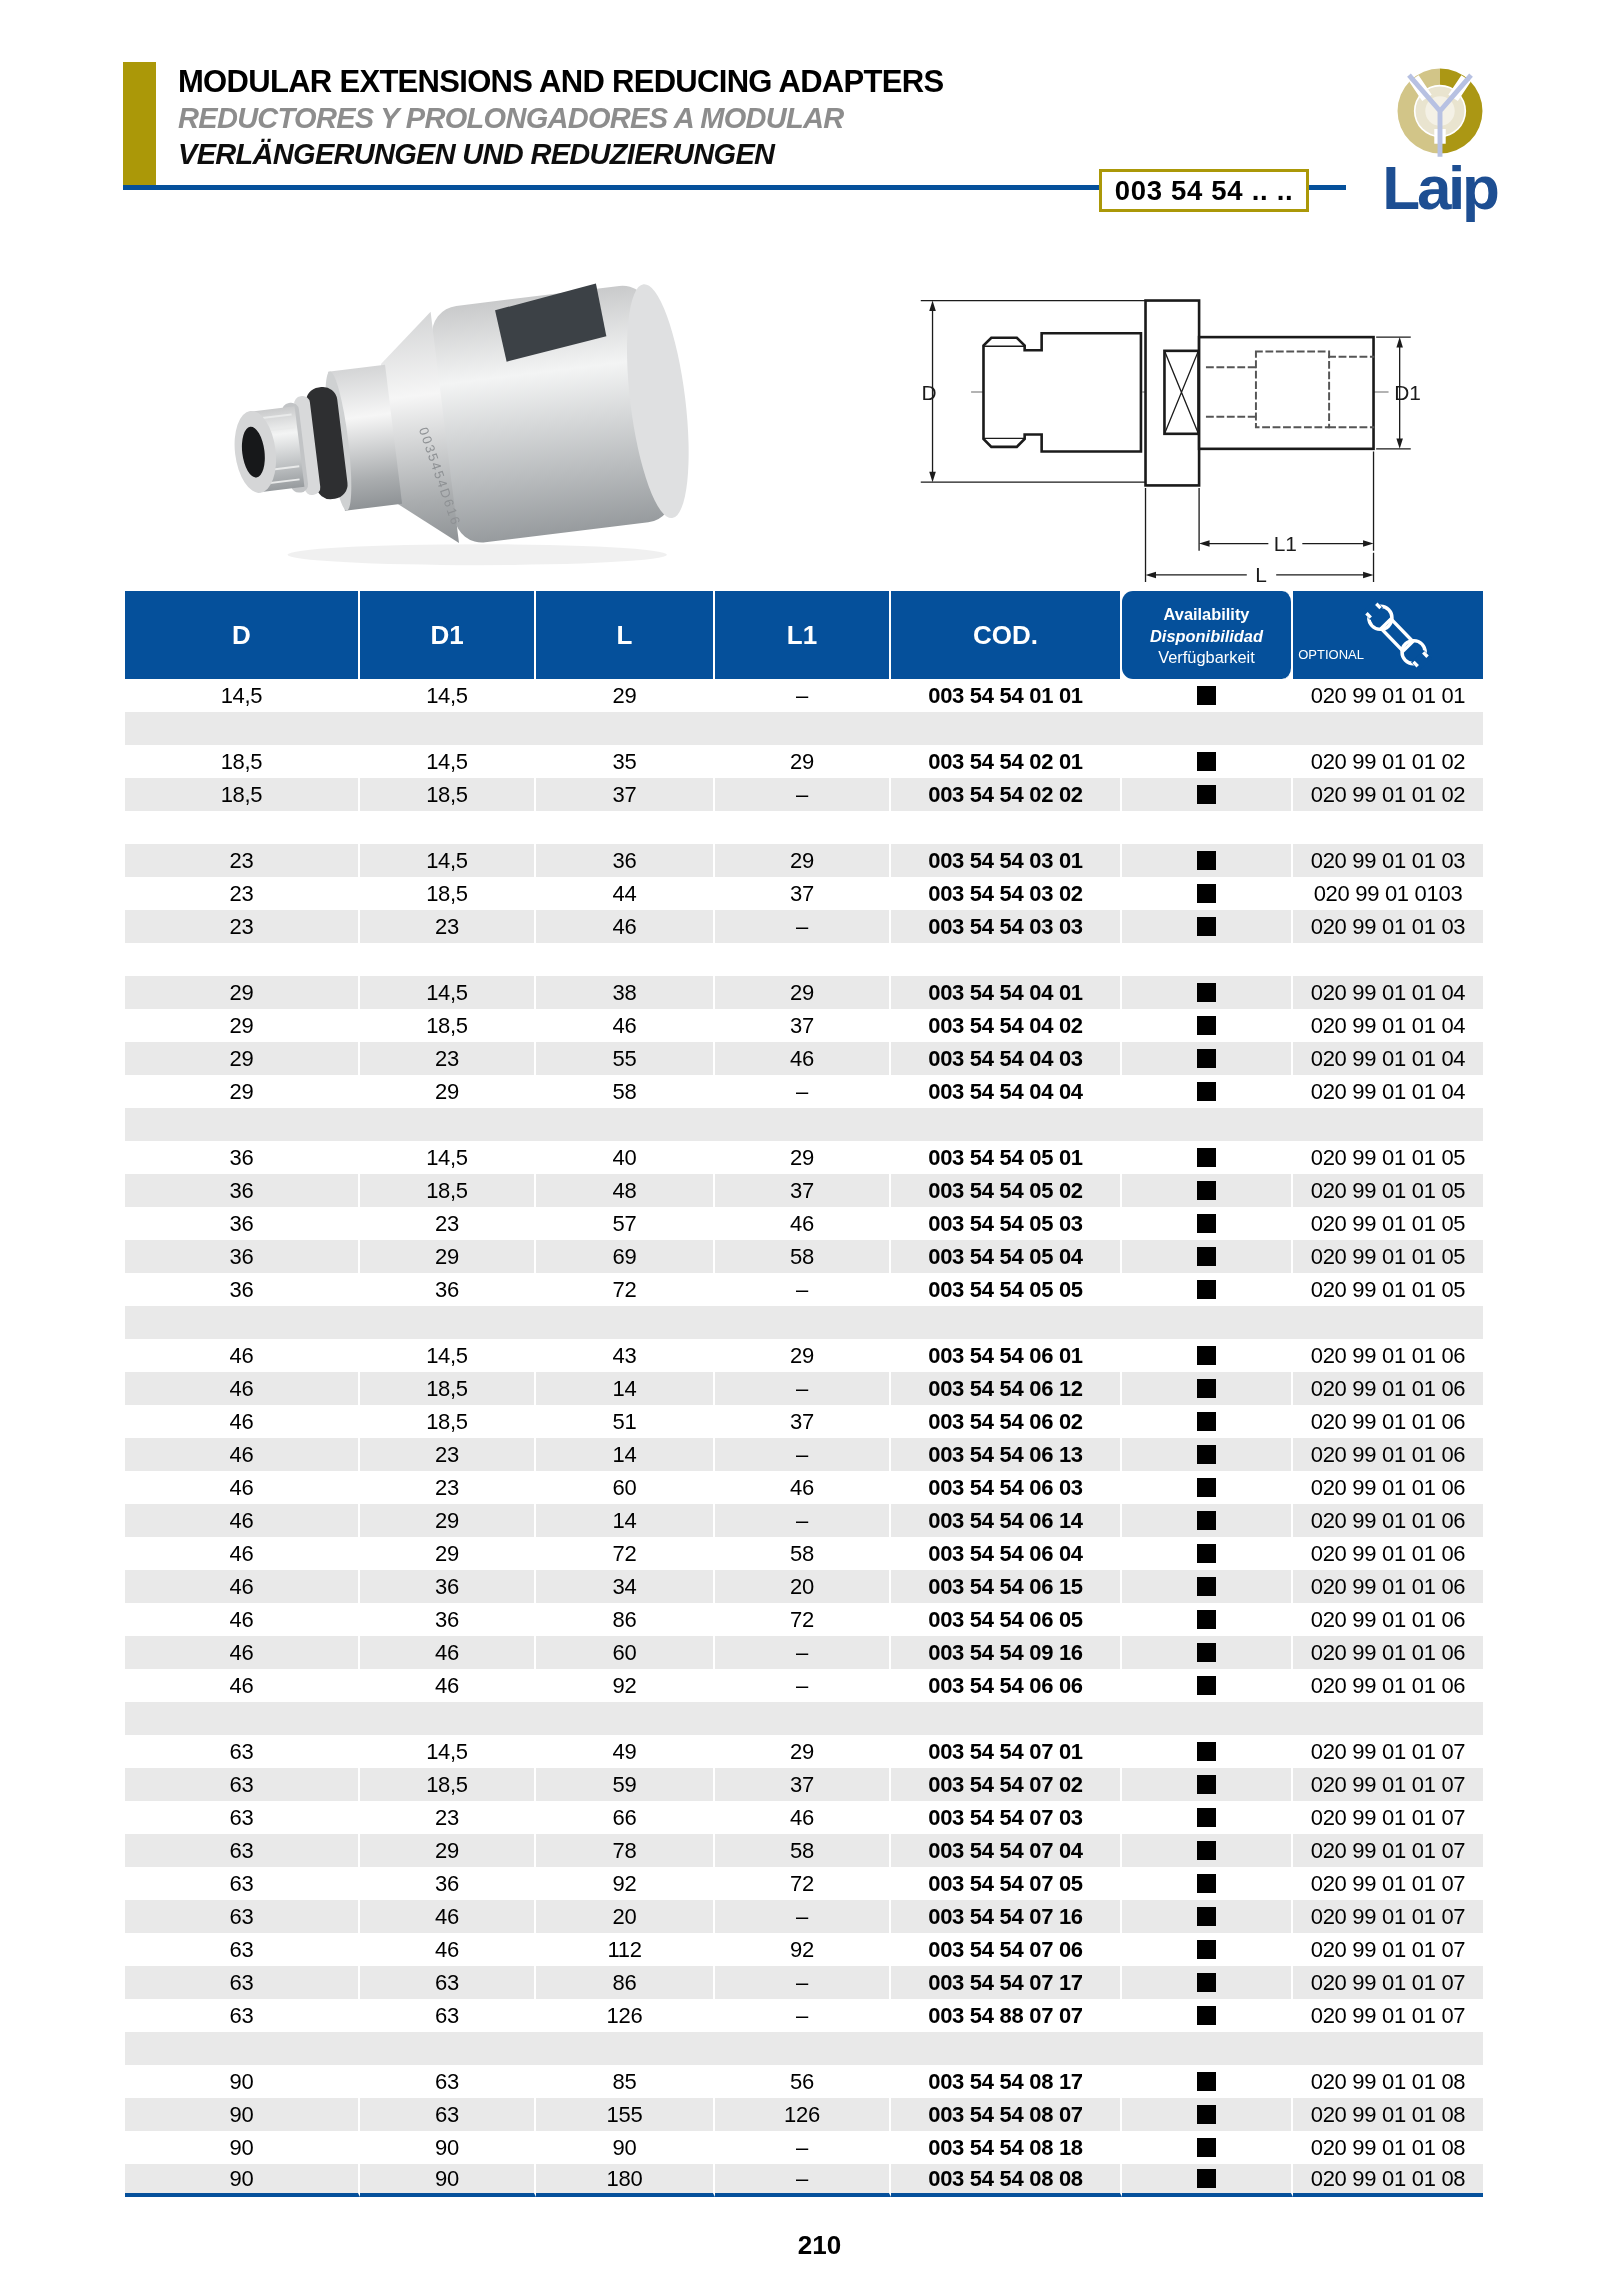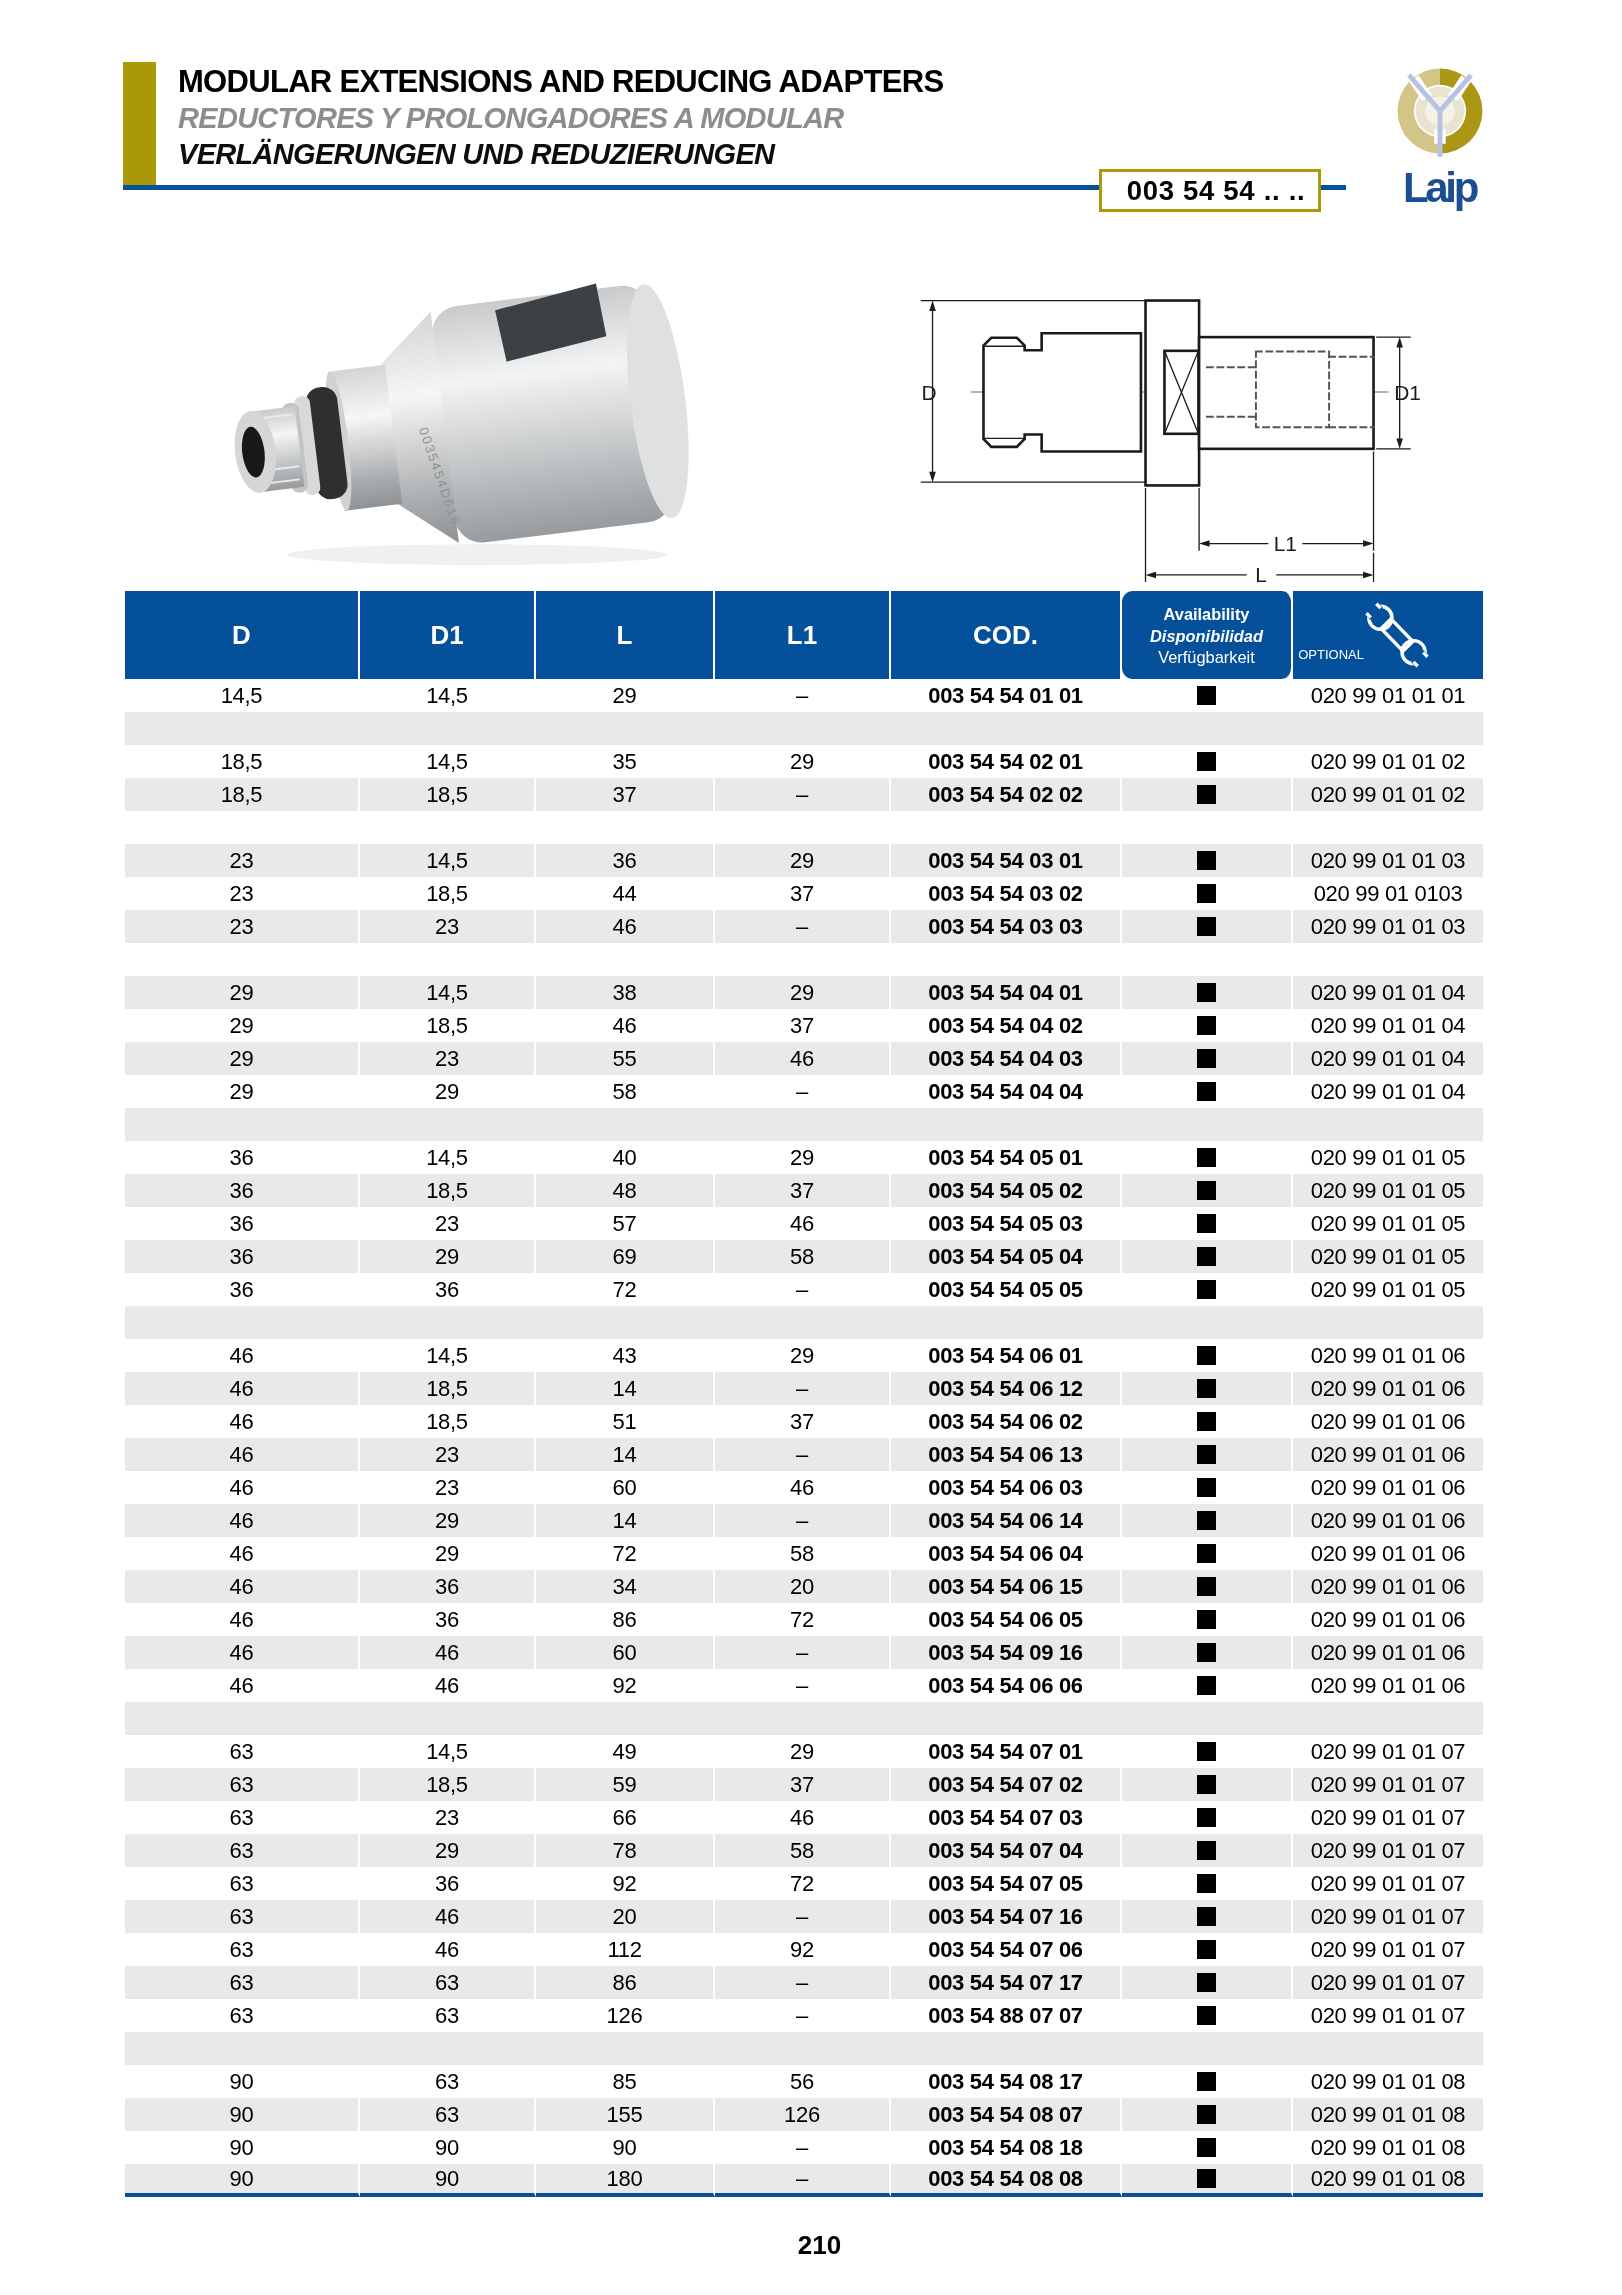--- a/index.html
+++ b/index.html
@@ -8,24 +8,24 @@
 
   
   .gold-bar{position:absolute;left:123px;top:62px;width:33px;height:128px;background:#ab9808;}
   .titles{position:absolute;left:178px;top:63px;width:916px;}
   .title-en{font-size:31px;font-weight:700;letter-spacing:-0.7px;line-height:37px;color:#000;}
   .title-es{font-size:29px;font-weight:700;font-style:italic;letter-spacing:-0.7px;line-height:36px;color:#8d8d8d;}
   .title-de{font-size:29px;font-weight:700;font-style:italic;letter-spacing:-0.7px;line-height:36px;color:#0d0d0d;}
   .blue-rule{position:absolute;left:123px;top:185px;width:1223px;height:4.6px;background:#05509b;}
   .code-badge{position:absolute;left:1099px;top:169px;width:204px;height:37px;background:#fff;
               border:3.3px solid #ab9808;display:flex;align-items:center;justify-content:center;
-              font-size:27.5px;font-weight:700;letter-spacing:0.7px;z-index:3;padding-left:12px;}
+              font-size:27.5px;font-weight:700;letter-spacing:0.7px;z-index:3;}
   .logo{position:absolute;left:1361px;top:65px;width:157px;text-align:center;}
   .logo-emblem{display:block;margin:0 auto;}
-  .logo-text{font-size:42px;font-weight:700;letter-spacing:-3.3px;color:#1d4e92;line-height:59px;margin-top:1.3px;}
+  .logo-text{font-size:62px;font-weight:700;letter-spacing:-3.3px;color:#1d4e92;line-height:59px;margin-top:1.3px;}
 
   
   .photo-wrap{position:absolute;left:222px;top:272px;width:517px;height:301px;}
   .drawing-wrap{position:absolute;left:916px;top:294px;width:510px;height:294px;}
 
   
   .ptable{position:absolute;left:125px;top:591px;width:1358px;}
   .thead{display:grid;grid-template-columns:235px 176px 179px 176px 231px 171px 190px;height:88px;}
   .hcell{background:#05509b;color:#fff;display:flex;align-items:center;justify-content:center;
          border-right:2.6px solid #fff;box-sizing:border-box;font-weight:700;font-size:26px;}

